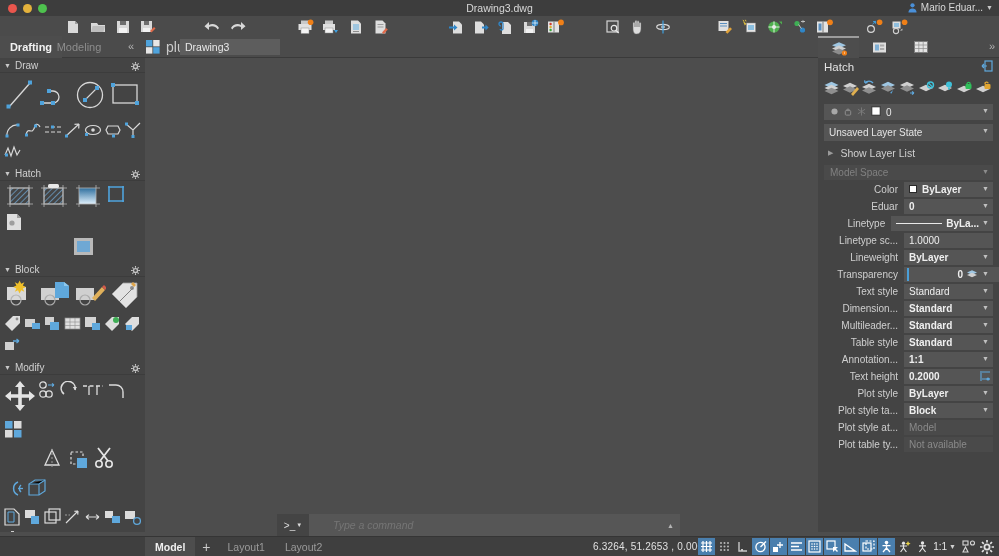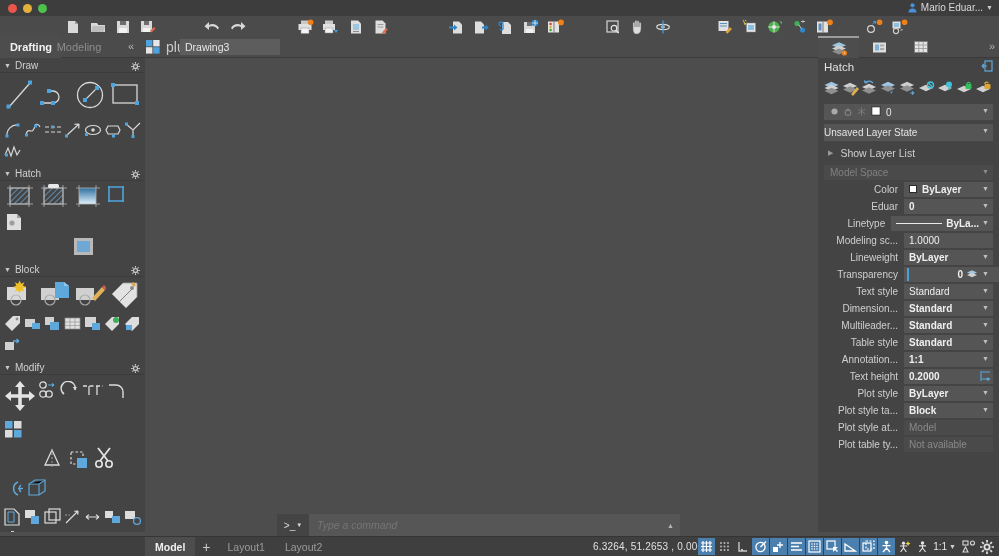--- a/index.html
+++ b/index.html
@@ -103,21 +103,21 @@
   .rp-title {
     height:17px; display:flex; align-items:center; padding-left:6px;
     font-size:11.5px; color:#e2e2e2; position:relative;
   }
   .rp-pop { position:absolute; right:6px; top:2px; }
   .layer-icons { display:flex; padding:3px 4px 2px 4px; gap:0px; }
   .lbtn { width:19px; height:20px; display:flex; align-items:center; justify-content:center; }
   .combo {
     margin:3px 6px; height:15px; background:#555555;
     display:flex; align-items:center; position:relative;
-    font-size:10px; color:#e4e4e4; 
+    font-size:10px; color:#e4e4e4; padding-left:5px;
   }
   .combo .caret { position:absolute; right:4px; top:3px; font-size:7px; color:#bdbdbd; }
   .layer-row-combo {
     margin:4px 6px; height:16px; background:#555555; position:relative;
     display:flex; align-items:center; gap:5px; padding-left:6px;
   }
   .showlist { display:flex; align-items:center; gap:7px; padding:3px 0 3px 10px; font-size:10.5px; color:#cfcfcf; }
   .showlist .tri { font-size:7px; color:#9a9a9a; }
   .prop-head {
     height:18px; display:flex; align-items:center; padding-left:6px;
@@ -174,21 +174,21 @@
     display:flex; align-items:center;
   }
   .cmd-prompt {
     width:32px; height:22px; background:#444444;
     display:flex; align-items:center; justify-content:center;
     color:#dcdcdc; font-size:10px; gap:1px;
   }
   .cmd-input {
     flex:1; height:22px; background:#565656; border:none; outline:none;
     color:#bdbdbd; font-style:italic; font-size:10.5px;
-    padding-left:8px; font-family:"Liberation Sans", sans-serif;
+    padding-left:24px; font-family:"Liberation Sans", sans-serif;
   }
   .cmd-up { position:absolute; right:6px; top:8px; font-size:7px; color:#b5b5b5; }
 
   
   .statusbar {
     position:absolute; left:0; top:536px; width:999px; height:20px;
     background:#3f3f3f;
     border-top:1px solid #353535;
   }
   .layouttabs { position:absolute; left:145px; top:0; height:19px; display:flex; align-items:center; }
@@ -212,20 +212,21 @@
 <body>
 
 <div id="app">
 
   <div class="titlebar">
     <div class="traffic">
       <div class="dot r"></div>
       <div class="dot y"></div>
       <div class="dot g"></div>
     </div>
+    <div class="win-title">Drawing3.dwg</div>
     <div class="user-chip">
       <svg width="11" height="11" viewBox="0 0 12 12">
         <circle cx="6" cy="3.6" r="2.3" fill="#4a90d9"></circle>
         <path d="M1.6 11.5 C1.6 8 4 7 6 7 C8 7 10.4 8 10.4 11.5 Z" fill="#4a90d9"></path>
       </svg>
       <span>Mario Eduar...</span>
       <span style="font-size:7px;color:#c8c8c8;">▼</span>
     </div>
   </div>
 
@@ -1015,21 +1016,21 @@
     <div class="prow">
       <div class="plabel">Linetype</div>
       <div class="pfield" style="justify-content:flex-end;padding-right:14px;">
         <span class="ltline"></span>
         <span>ByLa...</span>
         <span class="caret">▼</span>
       </div>
     </div>
 
     <div class="prow">
-      <div class="plabel">Modeling sc...</div>
+      <div class="plabel">Linetype sc...</div>
       <div class="pfield plain">
         <span>1.0000</span>
       </div>
     </div>
 
     <div class="prow">
       <div class="plabel">Lineweight</div>
       <div class="pfield">
         <span>ByLayer</span>
         <span class="caret">▼</span>

